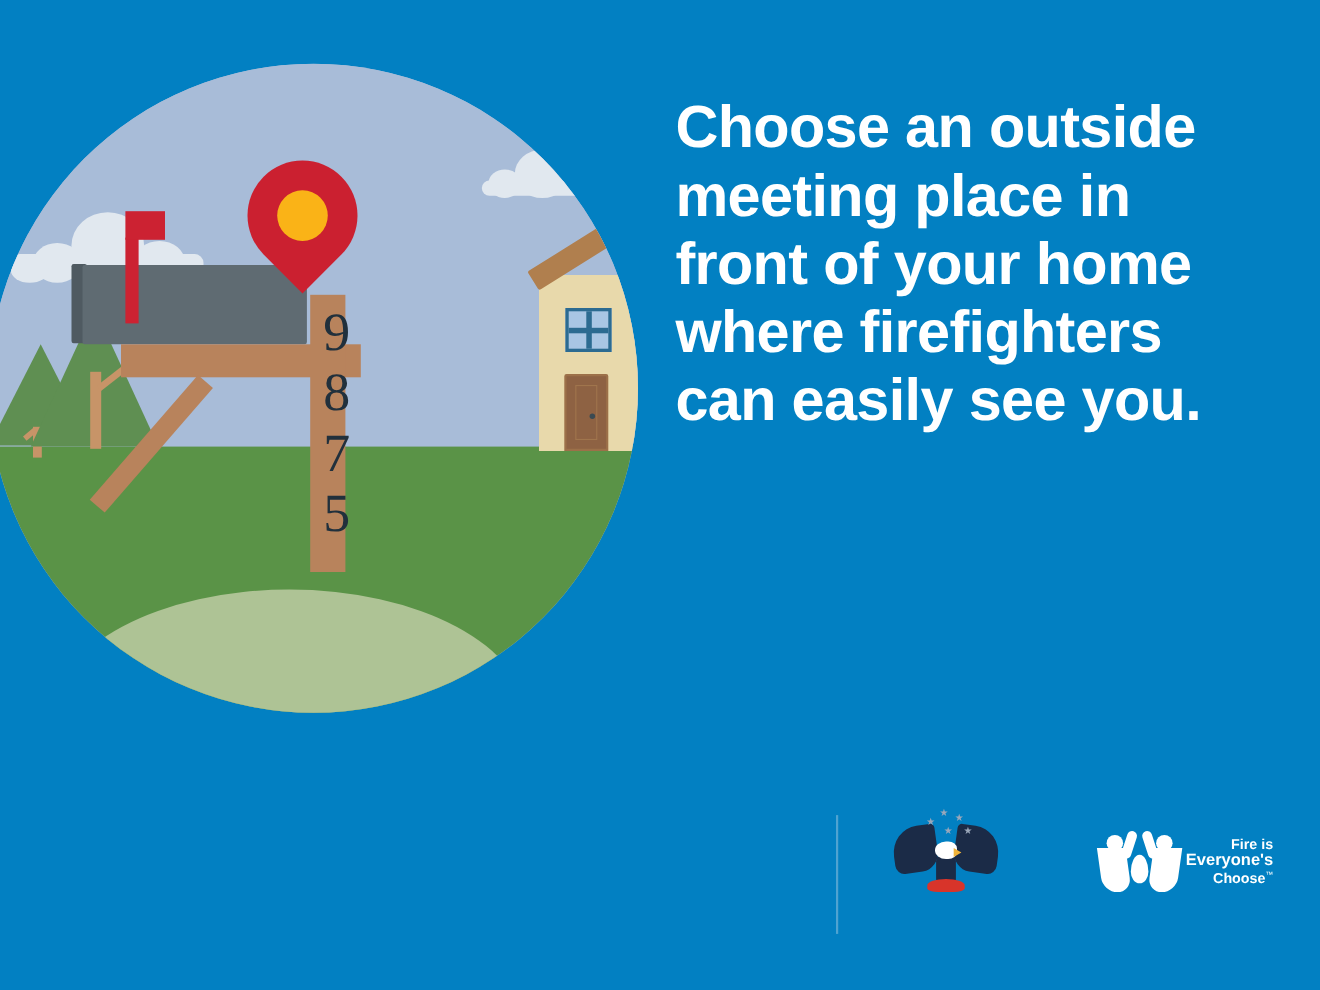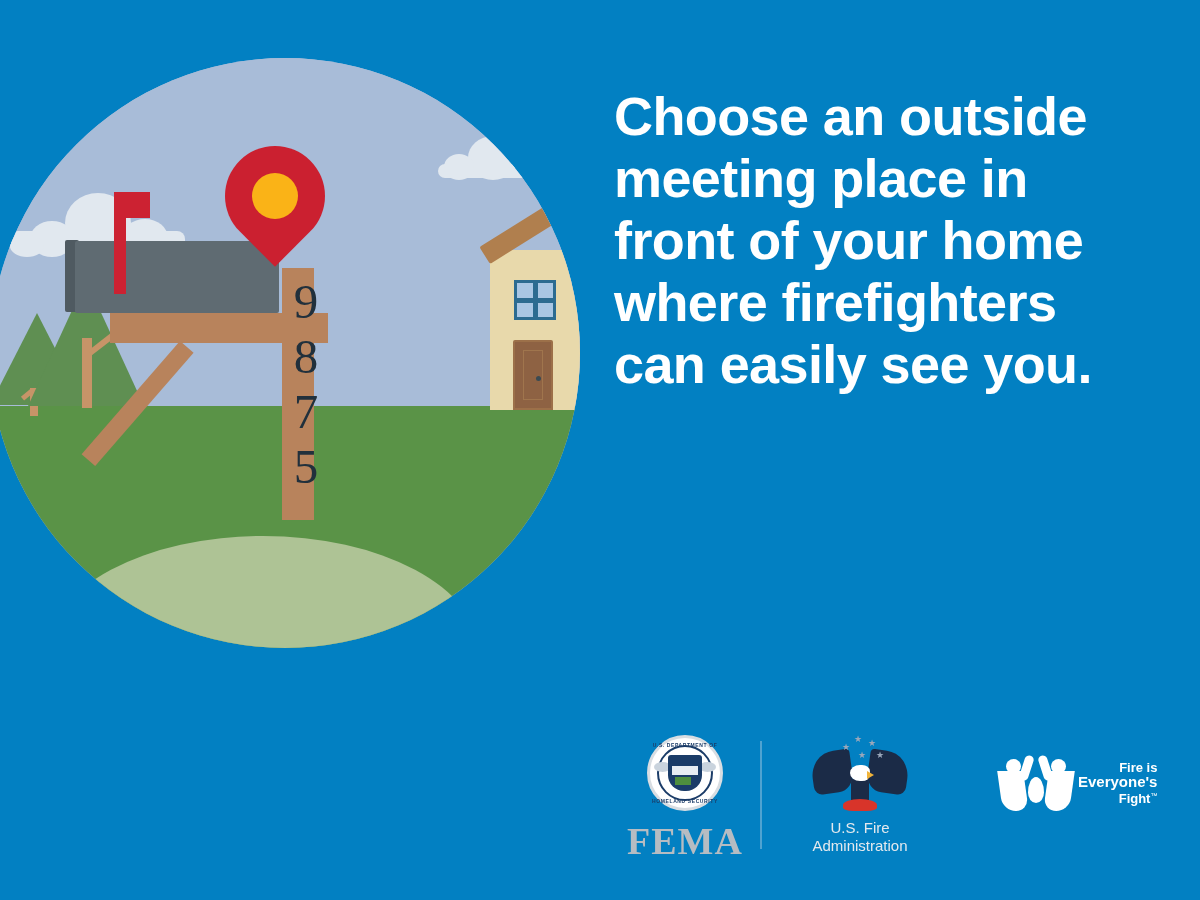--- a/index.html
+++ b/index.html
@@ -194,69 +194,51 @@
     <div class="pin" style="left:235px;top:88px;">
       <div class="dot"></div>
     </div>
 
   </div>
 
   <div class="headline">Choose an outside meeting place in front of your home where firefighters can easily see you.</div>
 
   <div class="footer">
 
-    <div class="logo-fema">
-      <div class="seal">
-        <div class="ring"></div>
-        <div class="seal-text-top">U.S. DEPARTMENT OF</div>
-        <div class="wingL"></div>
-          <div class="wingR"></div>
-        <div class="shield">
-          <div class="stripe"></div>
-            <div class="green"></div>
-        </div>
-        <div class="seal-text-bot">HOMELAND SECURITY</div>
-      </div>
-      <div class="fema-word">FEMA</div>
-    </div>
 
     <div class="divider"></div>
 
     <div class="logo-usfa">
       <div class="eagle">
         <span class="star" style="left:28px;top:8px;">★</span>
         <span class="star" style="left:40px;top:0px;">★</span>
         <span class="star" style="left:54px;top:4px;">★</span>
         <span class="star" style="left:62px;top:16px;">★</span>
         <span class="star" style="left:44px;top:16px;">★</span>
         <div class="wingl"></div>
         <div class="wingr"></div>
         <div class="bodyv"></div>
         <div class="head"></div>
         <div class="beak"></div>
         <div class="flame"></div>
       </div>
-      <div class="usfa-word">
-        <div>U.S. Fire</div>
-        <div>Administration</div>
-      </div>
     </div>
 
     <div class="logo-fief">
       <div class="fief-mark">
         <div class="armL"></div>
           <div class="armR"></div>
         <div class="headL"></div>
           <div class="headR"></div>
         <div class="fig figL"></div>
           <div class="fig figR"></div>
         <div class="flame"></div>
       </div>
       <div class="fief-text">
         <div>Fire is</div>
         <div class="l2">Everyone's</div>
-        <div><span>Fight</span><span class="tm">™</span></div>
+        <div><span>Choose</span><span class="tm">™</span></div>
       </div>
     </div>
 
   </div>
 
 </div>
 
 </body></html>

